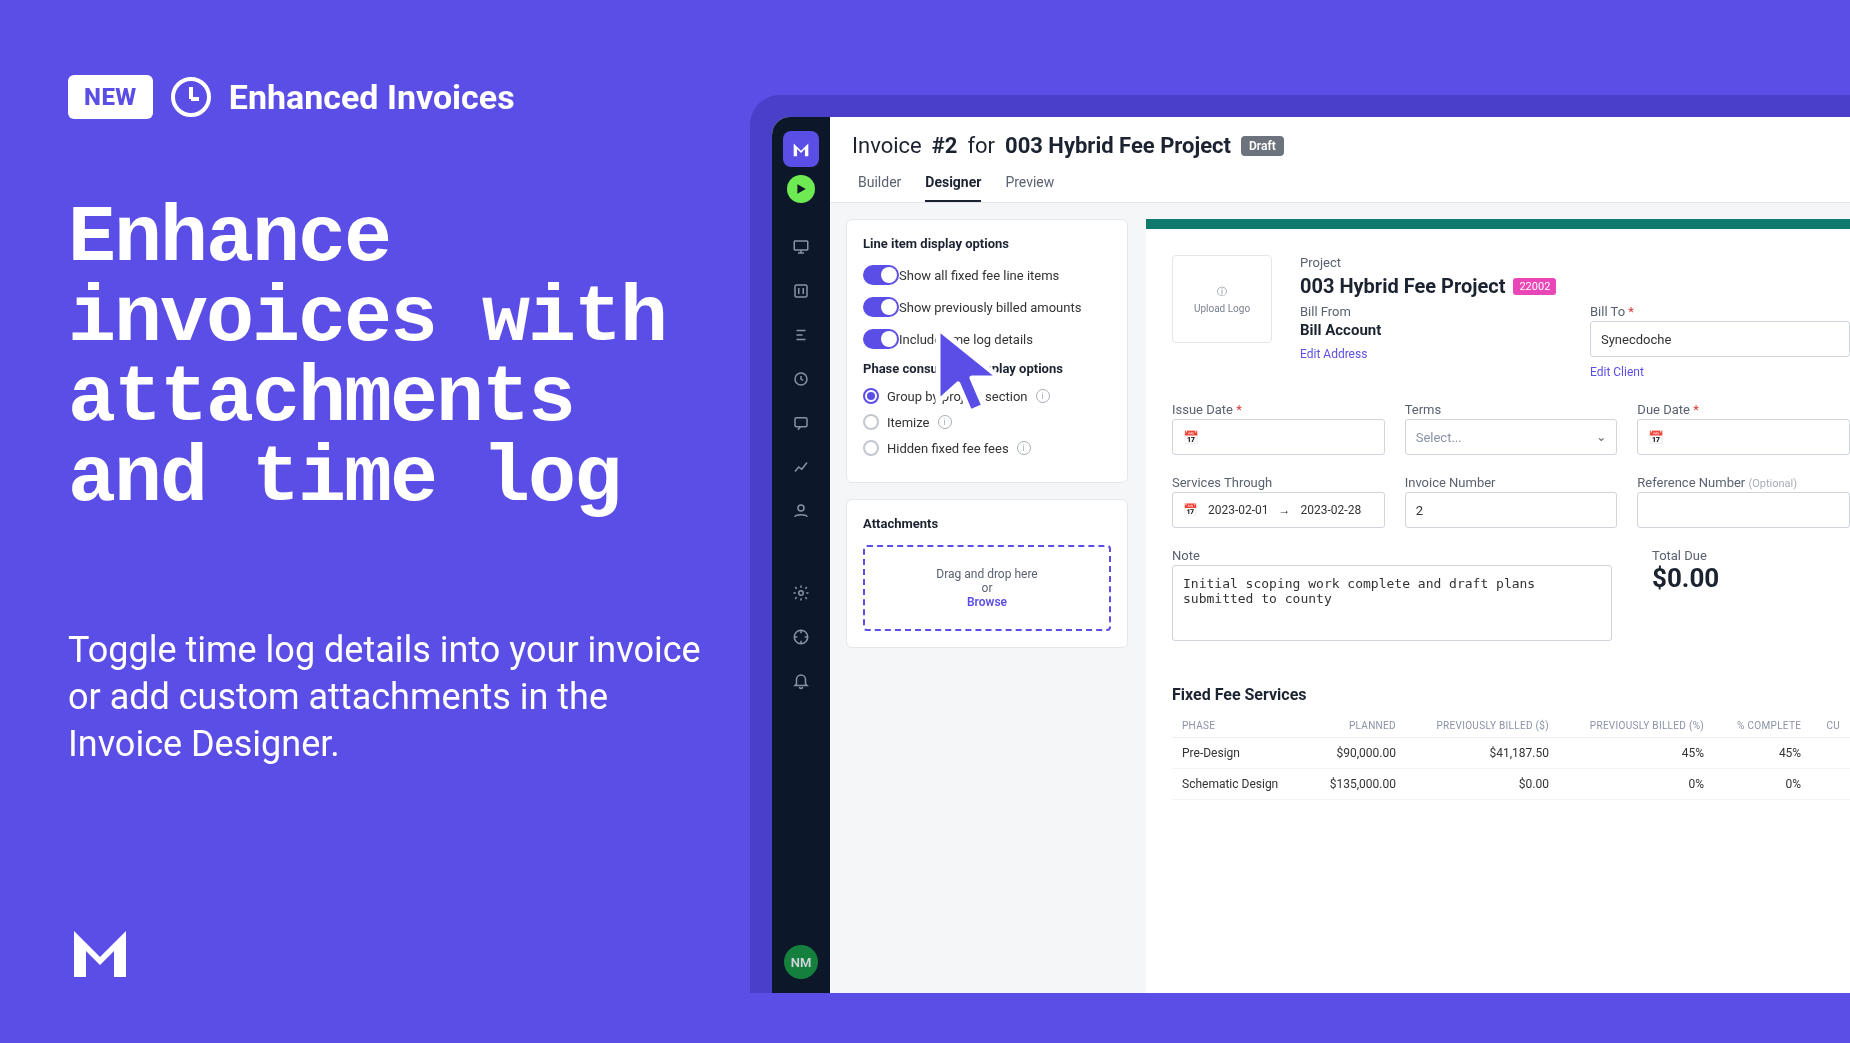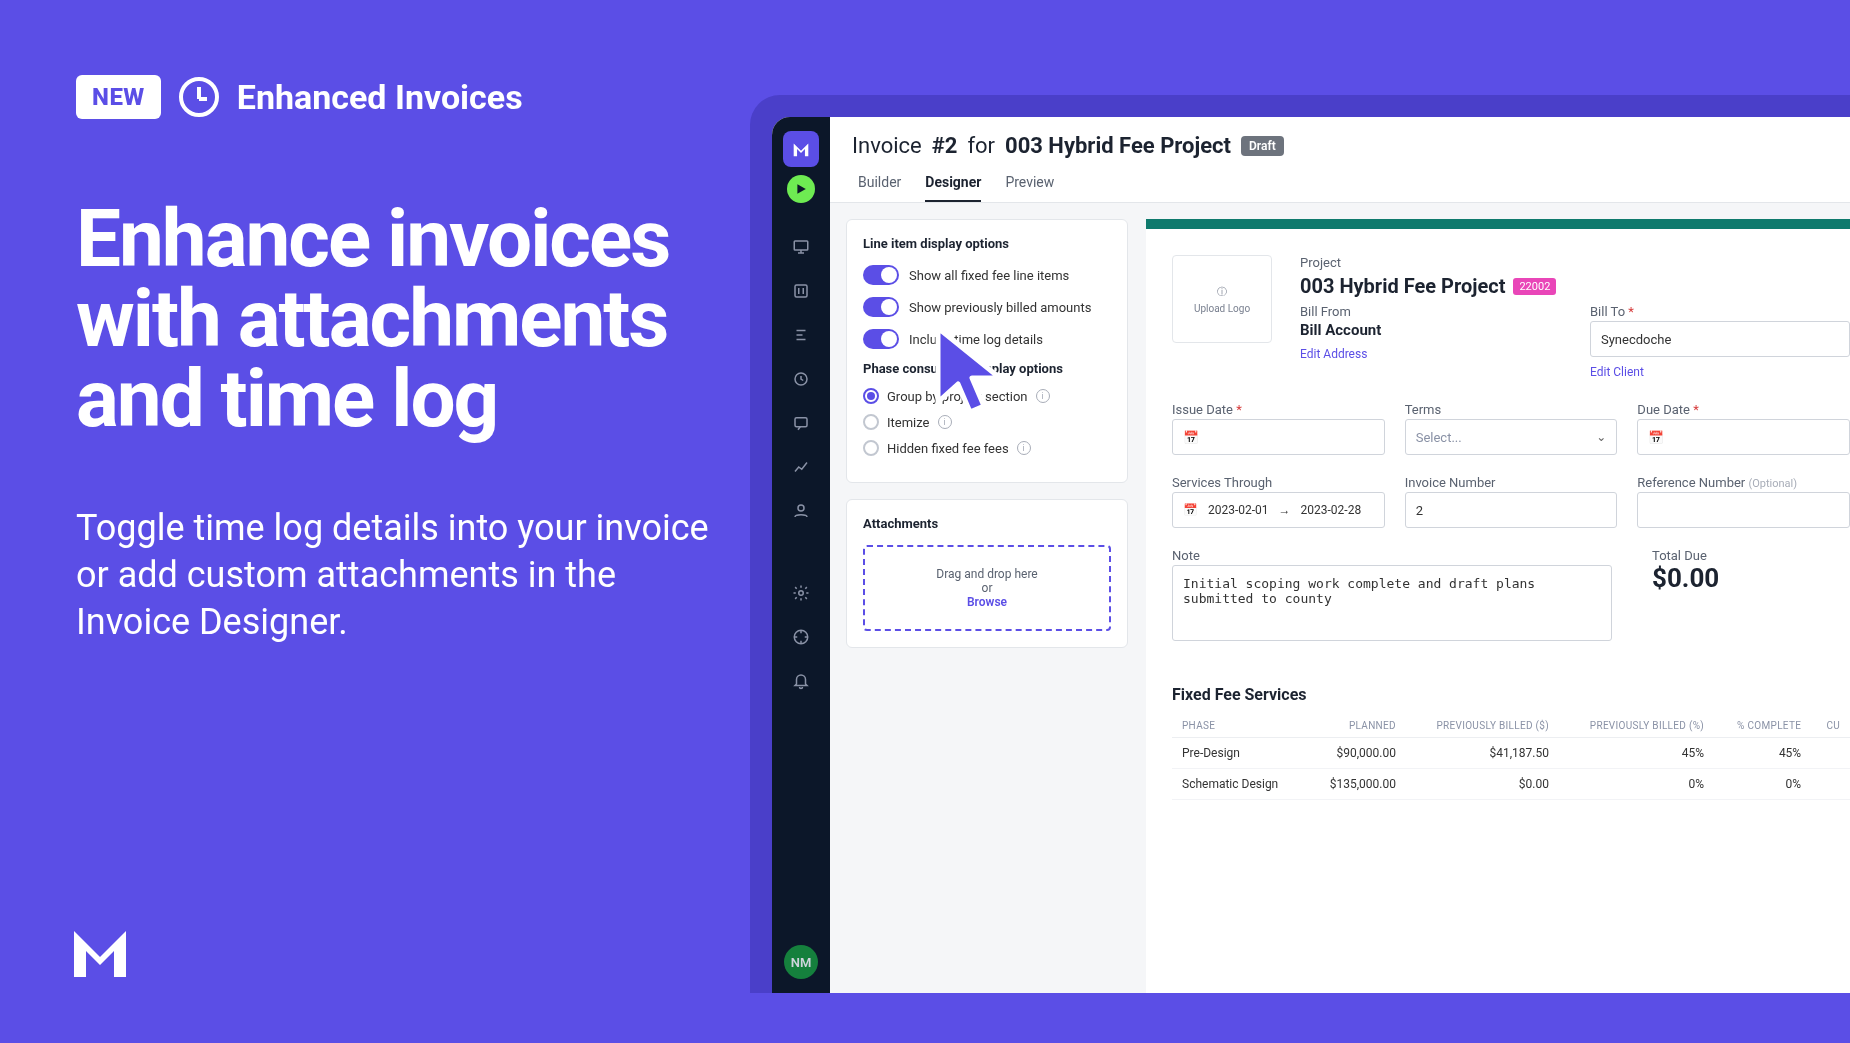--- a/index.html
+++ b/index.html
@@ -6,21 +6,21 @@
 body {
   font-family: -apple-system, BlinkMacSystemFont, "Segoe UI", Roboto, Helvetica, Arial, sans-serif;
   background: #5B4EE6;
   width: 1850px;
   height: 1043px;
   overflow: hidden;
   position: relative;
 }
 .promo {
   position: absolute;
-  left: 76px;
+  left: 68px;
   top: 75px;
   width: 650px;
   color: #fff;
 }
 .promo-top { display: flex; align-items: center; gap: 18px; margin-bottom: 80px; }
 .new-badge {
   background: #fff; color: #5B4EE6; font-weight: 800;
   padding: 8px 16px; border-radius: 6px; font-size: 24px; letter-spacing: 0.5px;
 }
 .clock-ring {
@@ -29,21 +29,21 @@
 }
 .clock-ring::after {
   content: ''; position: absolute; width: 4px; height: 12px; background: #fff;
   top: 6px; left: 50%; transform: translateX(-50%);
 }
 .clock-ring::before {
   content: ''; position: absolute; width: 8px; height: 4px; background: #fff;
   top: 16px; left: 50%;
 }
 .promo-label { font-weight: 700; font-size: 34px; }
-.promo-headline { font-size: 80px; font-weight: 700; line-height: 1.0; letter-spacing: -2px; margin-bottom: 66px; }
+.promo-headline { font-size: 80px; font-weight: 700; line-height: 1.0; letter-spacing: -2px; margin-bottom: 108px; font-family: Liberation Mono, monospace; }
 .promo-sub { font-size: 36px; line-height: 1.3; font-weight: 400; }
 .logo-mark {
   position: absolute; left: 68px; bottom: 60px; width: 64px; height: 64px;
 }
 .logo-mark svg { width: 100%; height: 100%; }
 
 .app-frame {
   position: absolute;
   left: 750px; top: 95px;
   width: 1100px; height: 898px;
@@ -81,21 +81,21 @@
 .header-title .num { font-weight: 700; }
 .header-title .proj { font-weight: 700; }
 .draft-pill { background: #6d737d; color: #fff; font-size: 12px; padding: 3px 8px; border-radius: 4px; font-weight: 600; }
 .tabs { display: flex; gap: 24px; margin-top: 16px; border-bottom: 1px solid #e3e6ea; padding: 0 28px; }
 .tab { font-size: 14px; color: #5a6270; padding-bottom: 10px; cursor: pointer; }
 .tab.active { color: #1c2330; font-weight: 700; border-bottom: 2px solid #1c2330; }
 .content { flex: 1; background: #f5f6f8; display: flex; gap: 18px; padding: 16px 0 0 16px; overflow: hidden; }
 .left-col { width: 282px; display: flex; flex-direction: column; gap: 16px; flex-shrink: 0; }
 .card { background: #fff; border: 1px solid #e3e6ea; border-radius: 6px; padding: 16px; }
 .card-title { font-size: 13px; font-weight: 700; color: #1c2330; margin-bottom: 14px; }
-.toggle-row { display: flex; align-items: center; gap: 10px; margin-bottom: 12px; font-size: 13px; color: #333; }
+.toggle-row { display: flex; align-items: center; gap: 0; margin-bottom: 12px; font-size: 13px; color: #333; }
 .toggle {
   width: 36px; height: 20px; background: #5B4EE6; border-radius: 999px; position: relative; flex-shrink: 0;
 }
 .toggle::after { content: ''; position: absolute; width: 16px; height: 16px; background: #fff; border-radius: 50%; top: 2px; right: 2px; }
 .sub-title { font-size: 13px; font-weight: 700; color: #1c2330; margin: 6px 0 12px; }
 .radio-row { display: flex; align-items: center; gap: 8px; margin-bottom: 10px; font-size: 13px; color: #333; }
 .radio {
   width: 16px; height: 16px; border-radius: 50%; border: 2px solid #c2c7d0; flex-shrink: 0; position: relative;
 }
 .radio.checked { border-color: #5B4EE6; }

